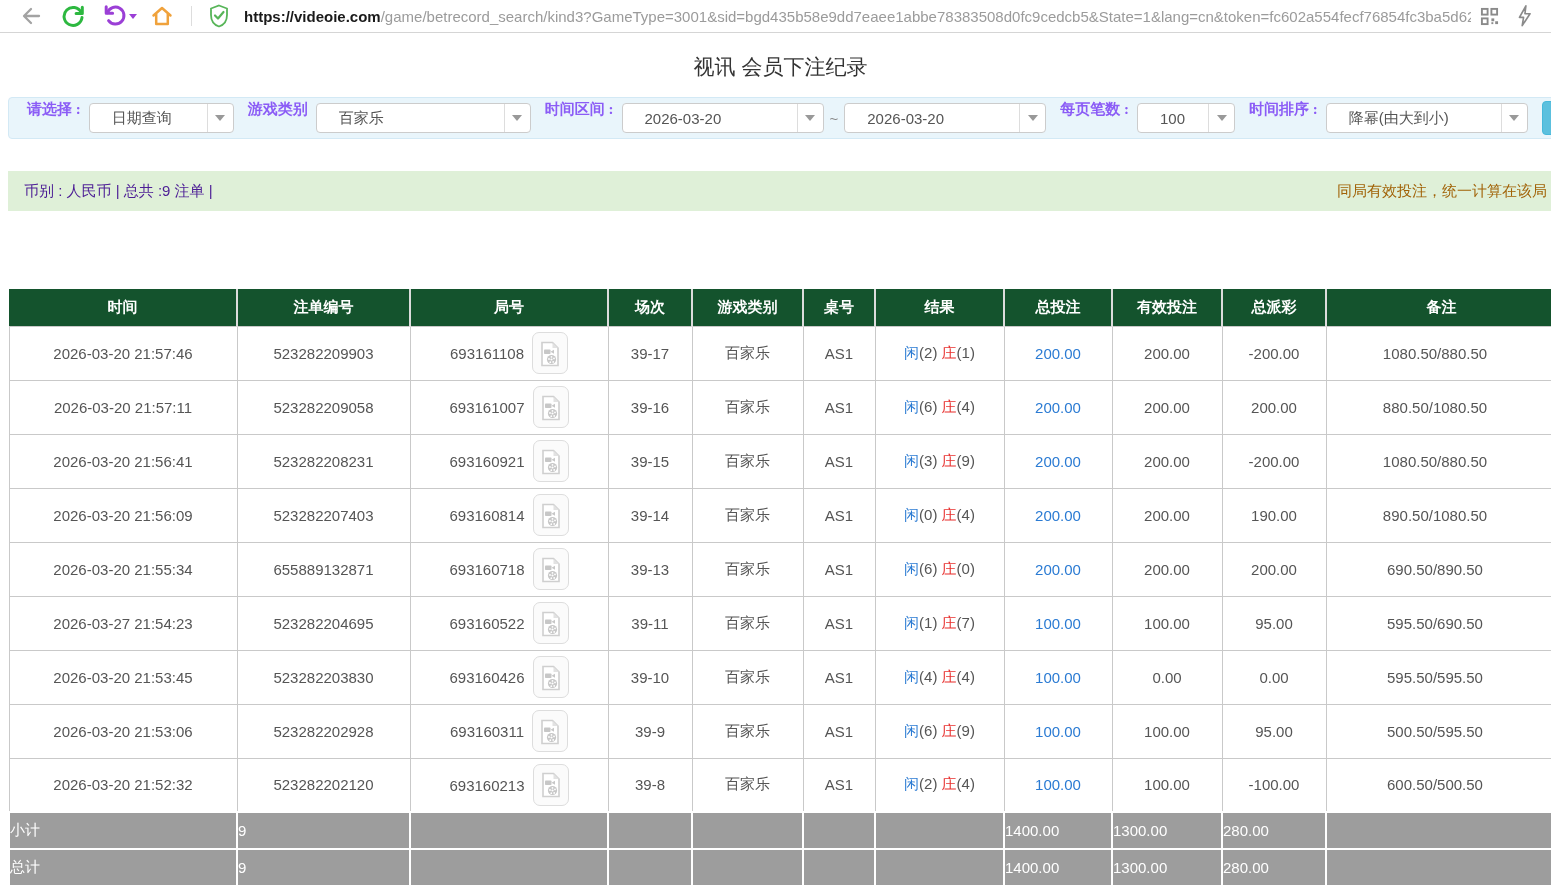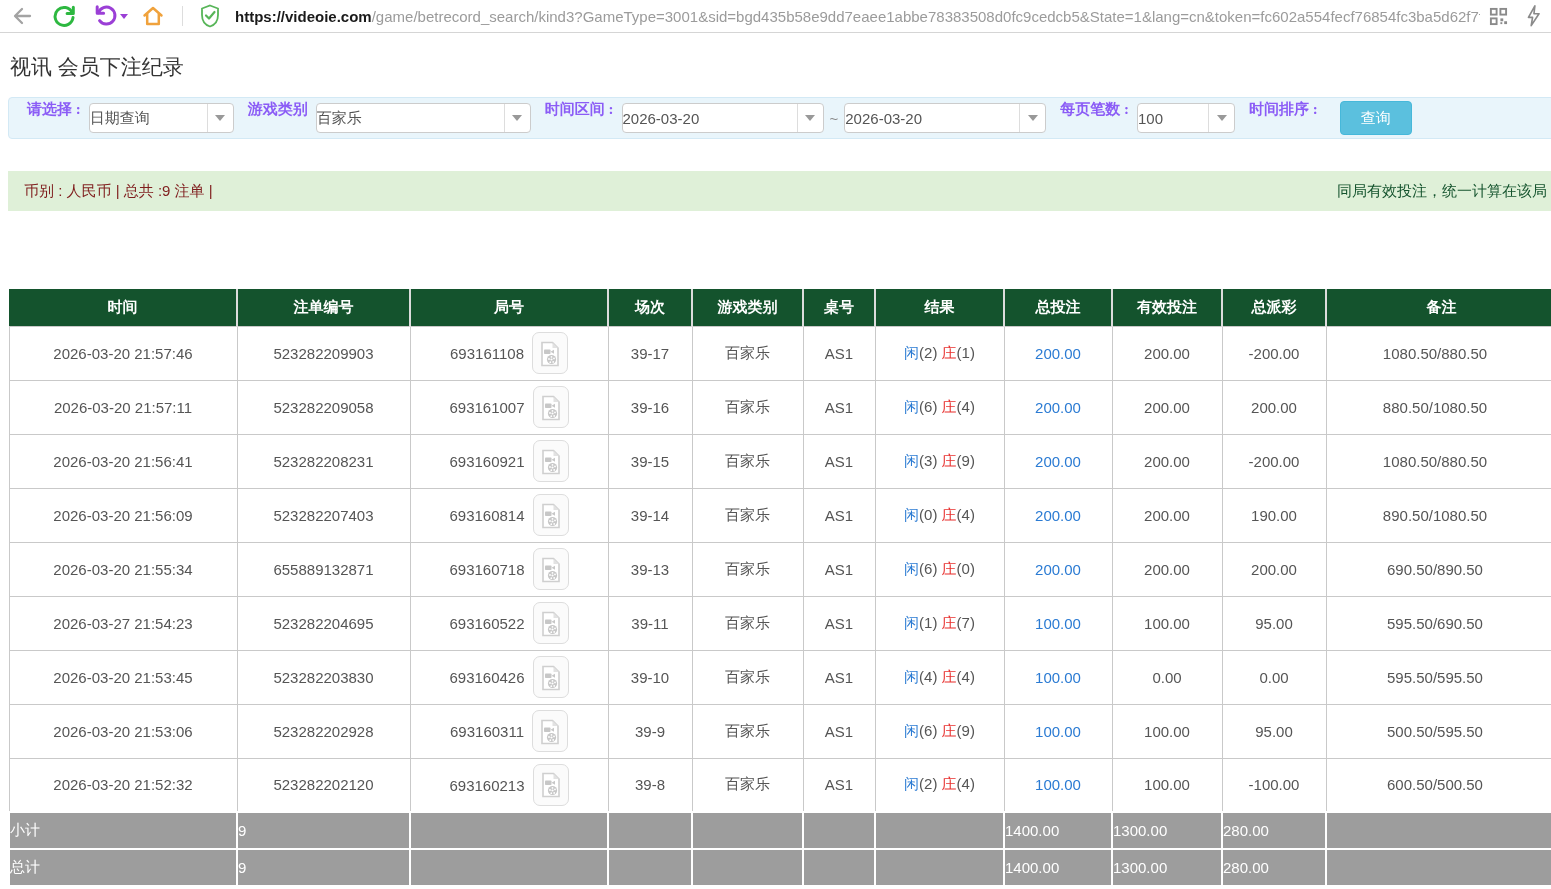--- a/index.html
+++ b/index.html
@@ -1,45 +1,45 @@
 <!DOCTYPE html>
 <html><head>
 <meta charset="utf-8">
 <style>
   *{box-sizing:border-box;margin:0;padding:0}
   html,body{width:1551px;height:889px;overflow:hidden;background:#fff;
     font-family:"Liberation Sans","DejaVu Sans",sans-serif;}
   
-  .toolbar{height:33px;display:flex;align-items:center;padding:0 1px;border-bottom:1px solid #d5d5d5;}
+  .toolbar{height:33px;display:flex;align-items:center;padding:0 10px;border-bottom:1px solid #d5d5d5;}
   .tb-icon{display:inline-flex;align-items:center;justify-content:center;margin:0 9px;cursor:pointer;flex-shrink:0;}
   .undo-wrap{margin-right:4px;}
   .mini-caret{width:0;height:0;border-left:4px solid transparent;border-right:4px solid transparent;border-top:5px solid #9b3fd6;margin-left:2px;}
   .tb-sep{width:1px;height:20px;background:#ddd;margin:0 8px;flex-shrink:0;}
   .url{flex:1;display:flex;align-items:center;white-space:nowrap;overflow:hidden;font-size:15px;margin-left:6px;}
   .u-host{color:#1a1a1a;font-weight:bold;}
   .u-path{color:#9b9b9b;}
   
-  .page-title{font-size:21px;color:#333;font-weight:400;margin:20px 0 0 10px;}
+  .page-title{font-size:21px;color:#333;font-weight:400;margin:20px 0 0 10px;text-align:center;}
   .filter-bar{margin:16px -12px 0 8px;height:42px;background:#e9f5fb;border:1px solid #d3e9f5;border-radius:4px;
     display:flex;align-items:center;padding:0 12px;font-size:15px;}
   .flabel{color:#8b5cf6;font-weight:bold;margin:0 8px 18px 14px;white-space:nowrap;font-family:Liberation Serif, serif;}
   .flabel.first{margin-left:6px;}
   .select{height:30px;background:#fff;border:1px solid #ccc;border-radius:4px;display:flex;align-items:center;
     justify-content:space-between;flex-shrink:0;cursor:pointer;}
-  .sel-val{padding:0 0;color:#555;white-space:nowrap;}
+  .sel-val{padding:0 22px;color:#555;white-space:nowrap;}
   .sel-btn{width:26px;align-self:stretch;border-left:1px solid #ddd;display:flex;align-items:center;justify-content:center;}
   .caret{width:0;height:0;border-left:5px solid transparent;border-right:5px solid transparent;border-top:6px solid #999;}
   .w145{width:145px}.w215{width:215px}.w185{width:202px}.w110{width:98px}
   .tilde{color:#888;margin:0 6px;}
   .btn-search{margin-left:14px;height:34px;min-width:72px;background:#5bc0de;color:#fff;border:1px solid #46b8da;
     border-radius:4px;font-size:15px;cursor:pointer;flex-shrink:0;}
   .info-bar{margin:32px -12px 0 8px;height:40px;background:#dff0d8;display:flex;align-items:center;
     justify-content:space-between;padding:0 16px;font-size:15px;}
-  .info-left{color:#7f1d1d;}
-  .info-right{color:#14532d;white-space:nowrap;}
+  .info-left{color:#4c1d95;}
+  .info-right{color:#a16207;white-space:nowrap;}
   
   table{border-collapse:collapse;table-layout:fixed;margin:78px 0 0 8px;width:1547px;font-size:15px;}
   thead th{background:#14532d;color:#fff;height:37px;font-weight:bold;border-right:2px solid #dcdcdc;text-align:center;}
   thead th:last-child{border-right:none;}
   tbody.data td{height:54px;border:1px solid #c9c9c9;text-align:center;color:#555;background:#fff;}
   td.note{text-align:right;padding-right:12px;}
   .blue{color:#2b7bd3;} .red{color:#e8302e;} .link{cursor:pointer;}
   .vbtn{display:inline-block;width:36px;height:42px;border:1px solid #ddd;border-radius:7px;background:#fbfbfb;
     vertical-align:middle;margin-left:8px;cursor:pointer;padding:4px 0 0 0;}
   .round-id{vertical-align:middle;}
@@ -136,20 +136,26 @@
       </span>
   </div>
   <span class="flabel">每页笔数 :</span>
   <div class="select w110">
     <span class="sel-val">100</span>
     <span class="sel-btn">
         <span class="caret"></span>
       </span>
   </div>
   <span class="flabel">时间排序 :</span>
+  <div class="select w185">
+    <span class="sel-val">降幂(由大到小)</span>
+    <span class="sel-btn">
+        <span class="caret"></span>
+      </span>
+  </div>
   <button class="btn-search">查询</button>
 </div>
 
 <div class="info-bar">
   <span class="info-left">币别 : 人民币 | 总共 :9 注单 |</span>
   <span class="info-right">同局有效投注，统一计算在该局</span>
 </div>
 
 <table>
   <colgroup>

